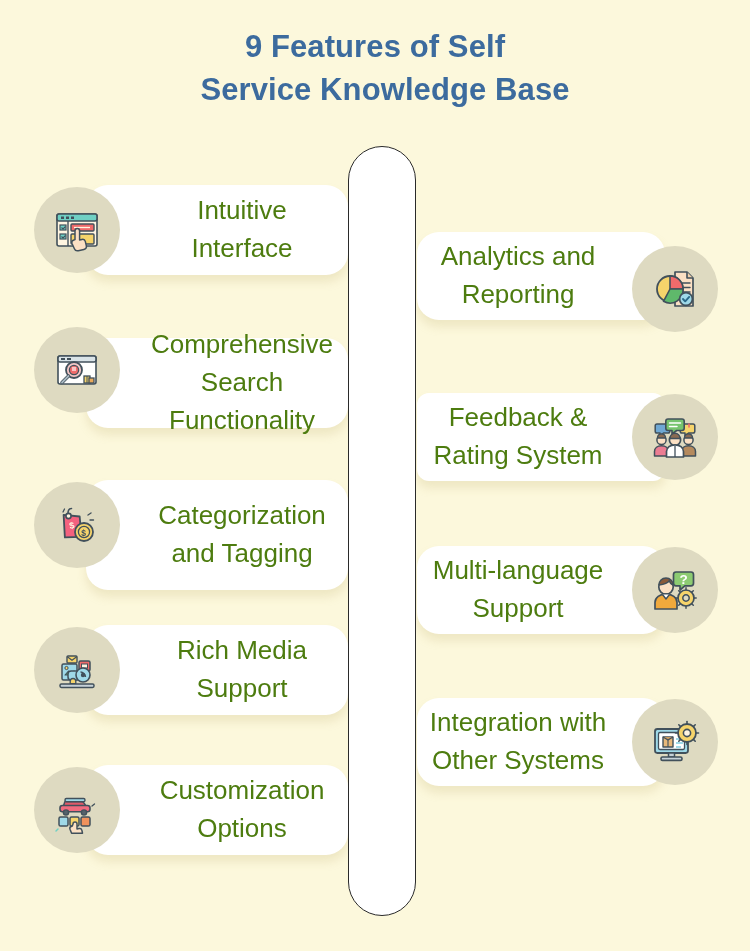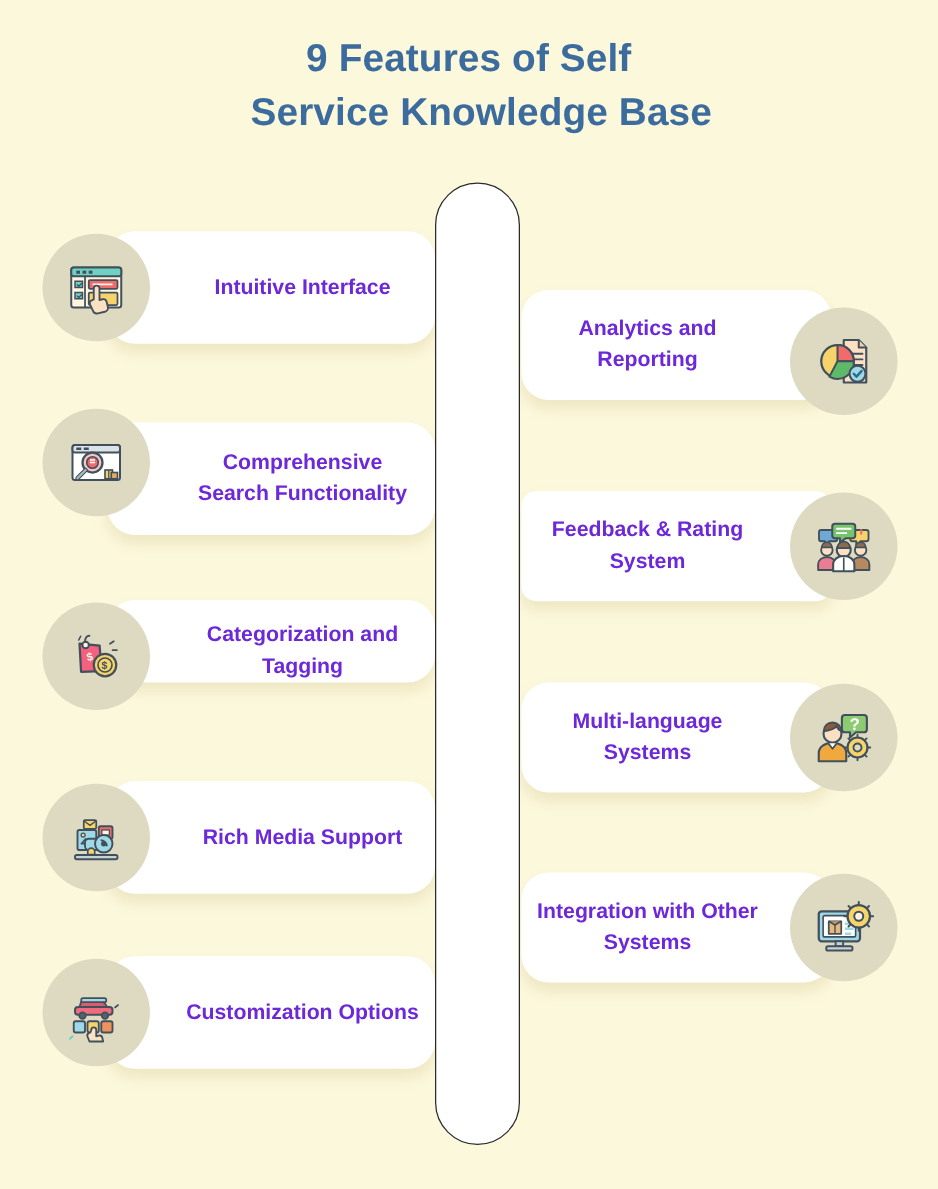--- a/index.html
+++ b/index.html
@@ -58,25 +58,25 @@
   }
   .card.right {
     left: 417px;
     width: 248px;
     padding-right: 58px;
     padding-left: 12px;
     justify-content: center;
   }
 
   .card-label {
-    color: #6d28d9;
-    font-size: 17px;
+    color: #4d7c0f;
+    font-size: 26px;
     line-height: 1.46;
     text-align: center;
-    font-weight: bold;
+    font-weight: normal;
   }
 
   
   .icon-circle {
     position: absolute;
     width: 86px; height: 86px;
     border-radius: 50%;
     background: #DEDAC1;
     display: flex;
     align-items: center;
@@ -133,21 +133,21 @@
       <line x1="21" y1="26" x2="25" y2="26" stroke="#FFF" stroke-width="1.2"></line>
       <line x1="21" y1="24" x2="25" y2="24" stroke="#FFF" stroke-width="1.2"></line>
       <line x1="17.5" y1="32" x2="11" y2="38.5" stroke="#41505B" stroke-width="3.4" stroke-linecap="round"></line>
       <line x1="17.5" y1="32" x2="11" y2="38.5" stroke="#A8B8C2" stroke-width="1.8" stroke-linecap="round"></line>
       <rect x="33" y="32" width="6" height="7" fill="#F6D46B" stroke="#41505B" stroke-width="1.3"></rect>
       <rect x="38" y="34" width="5" height="5" fill="#E8A95C" stroke="#41505B" stroke-width="1.3"></rect>
       <line x1="36" y1="32" x2="36" y2="39" stroke="#41505B" stroke-width="1"></line>
     </svg>
   </div>
 
-  <div class="card left" style="top:480px;height:66px;align-items:flex-end;">
+  <div class="card left" style="top:480px;height:110px;">
     <span class="card-label">Categorization and Tagging</span>
   </div>
   <div class="icon-circle" style="left:34px;top:482px;">
     <svg width="52" height="52" viewBox="0 0 52 52">
       <path d="M16 14 L31 20 L27 40 L11 36 Z" fill="#F4617E" stroke="#41505B" stroke-width="1.8" stroke-linejoin="round" transform="rotate(-16 21 27)"></path>
       <circle cx="17.5" cy="17" r="2.6" fill="#FFF5E1" stroke="#41505B" stroke-width="1.6"></circle>
       <path d="M17 14.5c0-3 1.5-5 3.5-5" stroke="#41505B" stroke-width="1.6" fill="none" stroke-linecap="round"></path>
       <text x="19" y="30" font-family="Liberation Sans, sans-serif" font-size="9" font-weight="bold" fill="#FFF5E1" transform="rotate(-12 19 30)">$</text>
       <circle cx="33" cy="33" r="9" fill="#F6D46B" stroke="#41505B" stroke-width="1.8"></circle>
       <circle cx="33" cy="33" r="5.6" fill="#F6D46B" stroke="#41505B" stroke-width="1.3"></circle>
@@ -234,21 +234,21 @@
       <path d="M32.5 45v-4.5c0-3.5 3-5.8 7-5.8s7 2.3 7 5.8V45z" fill="#B58A5E" stroke="#41505B" stroke-width="1.5" stroke-linejoin="round"></path>
       <circle cx="26" cy="29" r="5.6" fill="#FBE0C4" stroke="#41505B" stroke-width="1.7"></circle>
       <path d="M21 27.5c0-3.2 2.2-5.2 5-5.2s5 2 5 5.2z" fill="#8A6A52" stroke="#41505B" stroke-width="1.4"></path>
       <path d="M17.5 46v-5.4c0-4.2 3.8-6.8 8.5-6.8s8.5 2.6 8.5 6.8V46z" fill="#FFFFFF" stroke="#41505B" stroke-width="1.7" stroke-linejoin="round"></path>
       <line x1="26" y1="35" x2="26" y2="46" stroke="#41505B" stroke-width="1.3"></line>
       <line x1="40" y1="16" x2="40" y2="13" stroke="#F06B6B" stroke-width="1.6" stroke-linecap="round"></line>
     </svg>
   </div>
 
   <div class="card right" style="top:546px;height:88px;">
-    <span class="card-label">Multi-language Systems</span>
+    <span class="card-label">Multi-language Support</span>
   </div>
   <div class="icon-circle" style="left:632px;top:547px;">
     <svg width="52" height="52" viewBox="0 0 52 52">
       <path d="M27 8h15c1.4 0 2.5 1.1 2.5 2.5v8.8c0 1.4-1.1 2.5-2.5 2.5h-6.2L31 26v-4.2h-4c-1.4 0-2.5-1.1-2.5-2.5v-8.8C24.5 9.1 25.6 8 27 8z" fill="#8CCB72" stroke="#41505B" stroke-width="1.7" stroke-linejoin="round"></path>
       <text x="30.5" y="20" font-family="Liberation Sans, sans-serif" font-size="13.5" font-weight="bold" fill="#FFFFFF">?</text>
       <circle cx="17" cy="23" r="7.2" fill="#FBE0C4" stroke="#41505B" stroke-width="1.7"></circle>
       <path d="M10 21c0-4.2 3-7 7-7s7 2.8 7 7c-2-1-3.3-2.6-3.8-4.2-1.6 2.6-5.6 3.6-10.2 4.2z" fill="#8A5A3A" stroke="#41505B" stroke-width="1.5" stroke-linejoin="round"></path>
       <path d="M6 45v-6.6c0-5 4.9-8.2 11-8.2s11 3.2 11 8.2V45z" fill="#F0A93C" stroke="#41505B" stroke-width="1.7" stroke-linejoin="round"></path>
       <path d="M13.5 30.5L17 35l3.5-4.5" fill="#FFFFFF" stroke="#41505B" stroke-width="1.4" stroke-linejoin="round"></path>
       <g transform="translate(37,34)">

